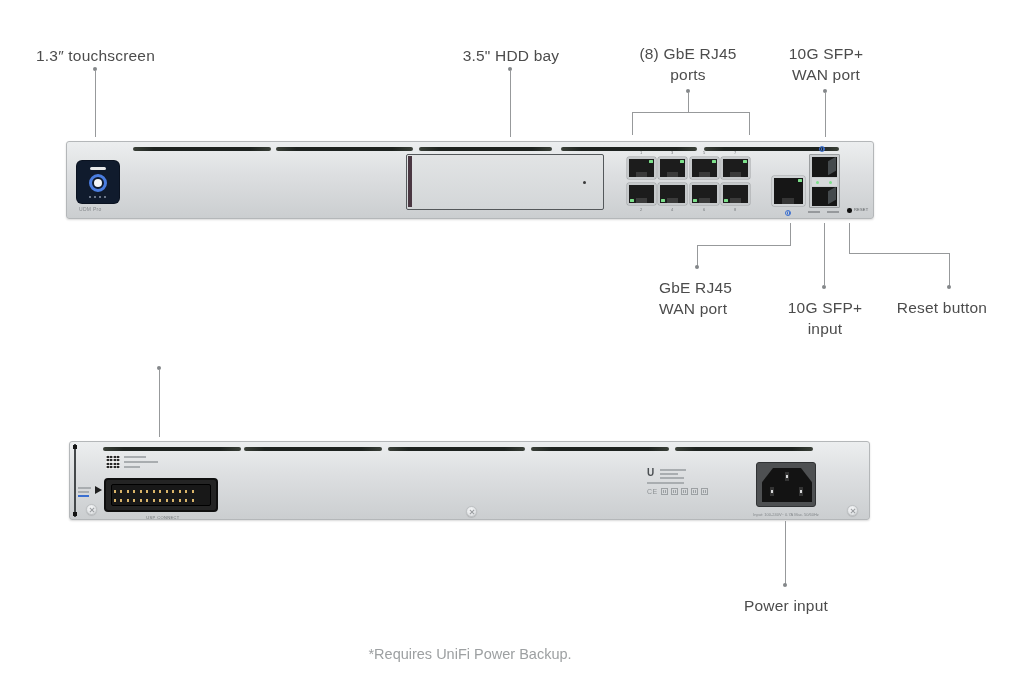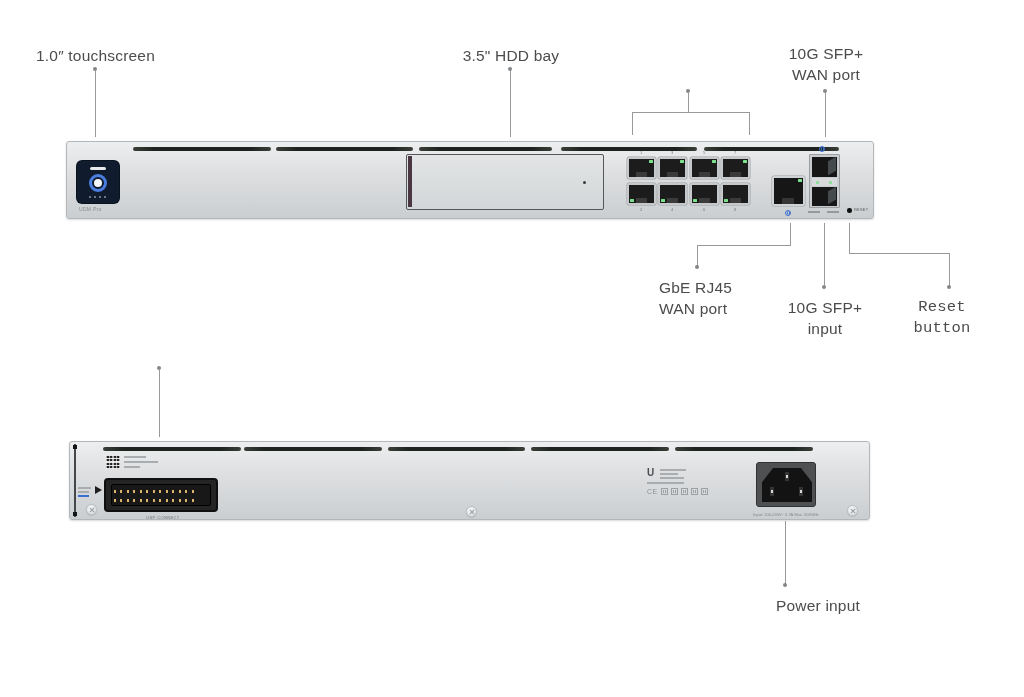--- a/index.html
+++ b/index.html
@@ -101,22 +101,26 @@
     clip-path:polygon(22% 0,78% 0,100% 42%,100% 100%,0 100%,0 42%); }
   .pin { position:absolute; width:4px; height:9px; background:#343434; }
   .pin::after { content:""; position:absolute; left:1px; top:3px; width:2px; height:3px; background:#d8d9da; }
   .rating { position:absolute; left:666px; top:70px; width:100px; font-size:4px; color:#85898c; text-align:center; }
 </style>
 </head>
 <body>
 
 <div class="canvas">
 
-  <div class="callout" style="left:24px; top:45px; width:143px;">1.0″ touchscreen</div>
+  <div class="callout" style="left:24px; top:45px; width:143px;">1.3″ touchscreen</div>
   <div class="callout" style="left:440px; top:45px; width:142px;">3.5" HDD bay</div>
+  <div class="callout" style="left:623px; top:43px; width:130px;">
+    <div>(8) GbE RJ45</div>
+    <div>ports</div>
+  </div>
   <div class="callout" style="left:766px; top:43px; width:120px;">
     <div>10G SFP+</div>
     <div>WAN port</div>
   </div>
 
   <span class="ldot" style="left:93px; top:67px;"></span>
   <span class="lv" style="left:95px; top:70px; height:67px;"></span>
 
   <span class="ldot" style="left:508px; top:67px;"></span>
   <span class="lv" style="left:510px; top:70px; height:67px;"></span>
@@ -214,21 +218,21 @@
   </div>
 
   <span class="lv" style="left:824px; top:223px; height:62px;"></span>
   <span class="ldot" style="left:822px; top:285px;"></span>
   <div class="callout" style="left:769px; top:297px; width:112px;">10G SFP+ input</div>
 
   <span class="lv" style="left:849px; top:223px; height:30px;"></span>
   <span class="lh" style="left:849px; top:253px; width:101px;"></span>
   <span class="lv" style="left:949px; top:253px; height:33px;"></span>
   <span class="ldot" style="left:947px; top:285px;"></span>
-  <div class="callout" style="left:893px; top:297px; width:98px;font-family:Liberation Mono, monospace;">Reset button</div>
+  <div class="callout" style="left:893px; top:297px; width:98px;">Reset button</div>
 
   <span class="ldot" style="left:157px; top:366px;"></span>
   <span class="lv" style="left:159px; top:369px; height:68px;"></span>
 
   <div class="chassis" style="left:69px; top:441px; width:801px; height:79px;">
     <span class="vent" style="left:33px;  width:138px;"></span>
     <span class="vent" style="left:174px; width:138px;"></span>
     <span class="vent" style="left:318px; width:137px;"></span>
     <span class="vent" style="left:461px; width:138px;"></span>
     <span class="vent" style="left:605px; width:138px;"></span>
@@ -276,16 +280,17 @@
       <span class="recess"></span>
       <span class="pin" style="left:28px; top:9px;"></span>
       <span class="pin" style="left:13px; top:24px;"></span>
       <span class="pin" style="left:42px; top:24px;"></span>
     </div>
     <div class="rating">Input: 100-240V~ 0.7A Max. 50/60Hz</div>
   </div>
 
   <span class="lv" style="left:785px; top:521px; height:63px;"></span>
   <span class="ldot" style="left:783px; top:583px;"></span>
-  <div class="callout" style="left:740px; top:595px; width:92px;margin-left:32px;">Power input</div>
-
+  <div class="callout" style="left:740px; top:595px; width:92px;">Power input</div>
+
+  <div class="footnote" style="left:320px; top:646px; width:300px;">*Requires UniFi Power Backup.</div>
 
 </div>
 
 </body></html>

